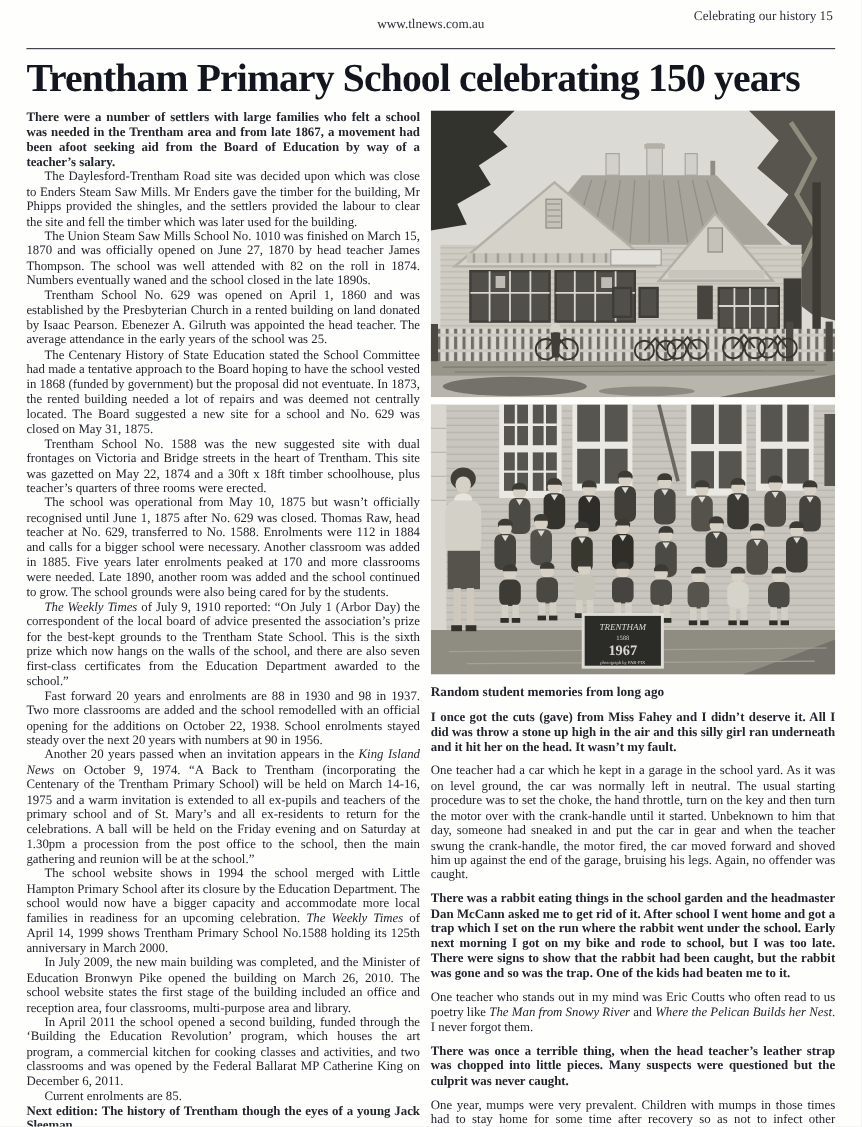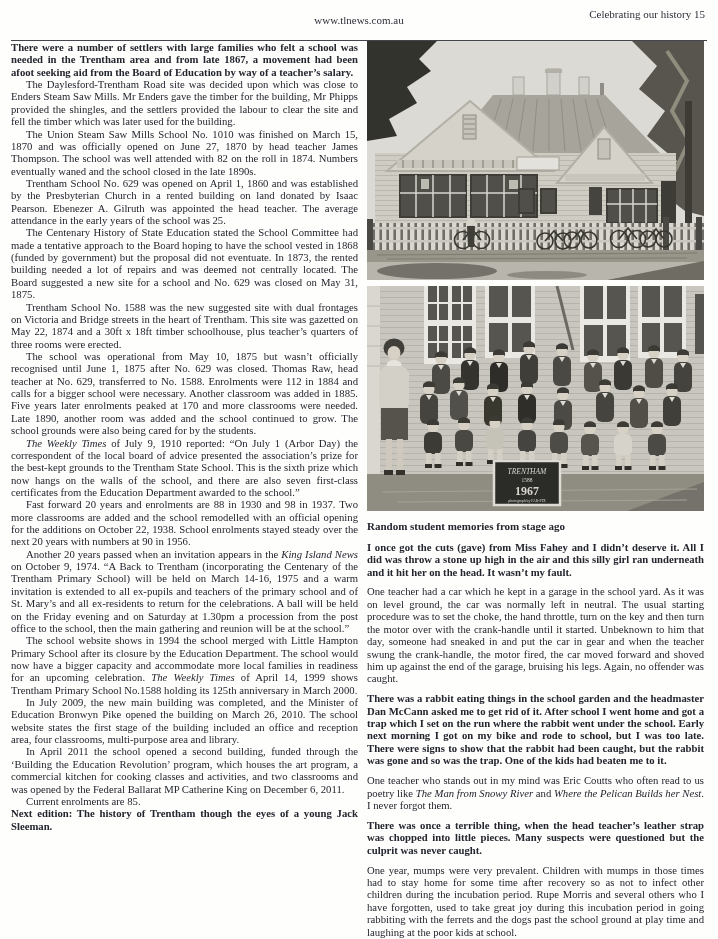--- a/index.html
+++ b/index.html
@@ -1,18 +1,18 @@
 <!DOCTYPE html>
 <html><head>
 <meta charset="utf-8">
 <style>
   html,body{margin:0;padding:0;background:#e9e9e9;}
   .page{
     width:718px;height:939px;margin:0 auto;background:#fefefc;
-    box-sizing:border-box;padding:0 11px;overflow:hidden;position:relative;
+    box-sizing:border-box;padding:0 22px;overflow:hidden;position:relative;
     font-family:"Liberation Serif",serif;color:#23252f;
   }
   .masthead{position:relative;height:24px;padding-top:14px;font-size:11px;color:#2d2f3a;}
   .masthead .site{position:absolute;left:0;right:0;text-align:center;}
   .masthead .section{position:absolute;right:2px;top:8px;}
   .rule{border:none;border-top:1.2px solid #43454e;margin:2px 0 0 0;}
   h1.headline{
     margin:7px 0 7px 0;font-size:33px;font-weight:700;letter-spacing:-0.7px;
     color:#14161f;white-space:nowrap;overflow:hidden;
   }
@@ -34,20 +34,21 @@
 <body>
 
 <div class="page">
 
   <div class="masthead">
     <span class="site">www.tlnews.com.au</span>
     <span class="section"><span>Celebrating our history</span> <span>15</span></span>
   </div>
   <hr class="rule">
 
+  <h1 class="headline">Trentham Primary School celebrating 150 years</h1>
 
   <div class="columns">
 
     <div class="col-left">
         <p class="lead">There were a number of settlers with large families who felt a school was needed in the Trentham area and from late 1867, a movement had been afoot seeking aid from the Board of Education by way of a teacher’s salary.</p>
         <p>The Daylesford-Trentham Road site was decided upon which was close to Enders Steam Saw Mills. Mr Enders gave the timber for the building, Mr Phipps provided the shingles, and the settlers provided the labour to clear the site and fell the timber which was later used for the building.</p>
         <p>The Union Steam Saw Mills School No. 1010 was finished on March 15, 1870 and was officially opened on June 27, 1870 by head teacher James Thompson. The school was well attended with 82 on the roll in 1874. Numbers eventually waned and the school closed in the late 1890s.</p>
         <p>Trentham School No. 629 was opened on April 1, 1860 and was established by the Presbyterian Church in a rented building on land donated by Isaac Pearson. Ebenezer A. Gilruth was appointed the head teacher. The average attendance in the early years of the school was 25.</p>
         <p>The Centenary History of State Education stated the School Committee had made a tentative approach to the Board hoping to have the school vested in 1868 (funded by government) but the proposal did not eventuate. In 1873, the rented building needed a lot of repairs and was deemed not centrally located. The Board suggested a new site for a school and No. 629 was closed on May 31, 1875.</p>
         <p>Trentham School No. 1588 was the new suggested site with dual frontages on Victoria and Bridge streets in the heart of Trentham. This site was gazetted on May 22, 1874 and a 30ft x 18ft timber schoolhouse, plus teacher’s quarters of three rooms were erected.</p>
@@ -330,21 +331,21 @@
           <g>
             <rect x="127" y="175" width="66" height="44" fill="#2b2b27" stroke="#dddbd4" stroke-width="2.5"></rect>
             <text class="sign-text" x="160" y="188" font-size="7.5" font-style="italic">TRENTHAM</text>
             <text class="sign-text" x="160" y="196" font-size="5.5">1588</text>
             <text class="sign-text" x="160" y="209" font-size="12" font-weight="bold">1967</text>
             <text class="sign-text" x="160" y="216" font-size="3.8">photograph by FAB-PIX</text>
           </g>
         </svg>
       </figure>
 
-      <h2 class="memories-heading">Random student memories from stage ago</h2>
+      <h2 class="memories-heading">Random student memories from long ago</h2>
       <div class="mem">
           <p class="bold">I once got the cuts (gave) from Miss Fahey and I didn’t deserve it. All I did was throw a stone up high in the air and this silly girl ran underneath and it hit her on the head. It wasn’t my fault.</p>
           <p>One teacher had a car which he kept in a garage in the school yard. As it was on level ground, the car was normally left in neutral. The usual starting procedure was to set the choke, the hand throttle, turn on the key and then turn the motor over with the crank-handle until it started. Unbeknown to him that day, someone had sneaked in and put the car in gear and when the teacher swung the crank-handle, the motor fired, the car moved forward and shoved him up against the end of the garage, bruising his legs. Again, no offender was caught.</p>
           <p class="bold">There was a rabbit eating things in the school garden and the headmaster Dan McCann asked me to get rid of it. After school I went home and got a trap which I set on the run where the rabbit went under the school. Early next morning I got on my bike and rode to school, but I was too late. There were signs to show that the rabbit had been caught, but the rabbit was gone and so was the trap. One of the kids had beaten me to it.</p>
           <p>One teacher who stands out in my mind was Eric Coutts who often read to us poetry like <i>The Man from Snowy River</i> and <i>Where the Pelican Builds her Nest</i>. I never forgot them.</p>
           <p class="bold">There was once a terrible thing, when the head teacher’s leather strap was chopped into little pieces. Many suspects were questioned but the culprit was never caught.</p>
           <p>One year, mumps were very prevalent. Children with mumps in those times had to stay home for some time after recovery so as not to infect other children during the incubation period. Rupe Morris and several others who I have forgotten, used to take great joy during this incubation period in going rabbiting with the ferrets and the dogs past the school ground at play time and laughing at the poor kids at school.</p>
         </div>
 
     </div>

